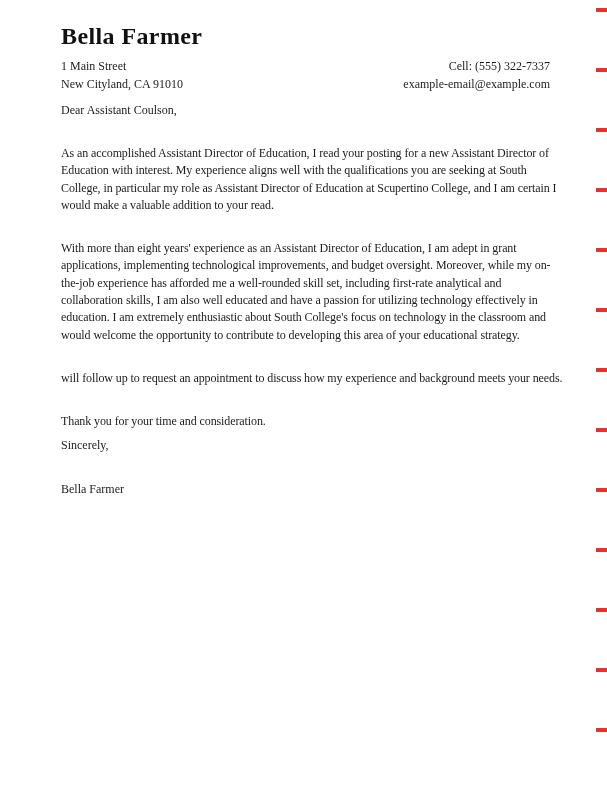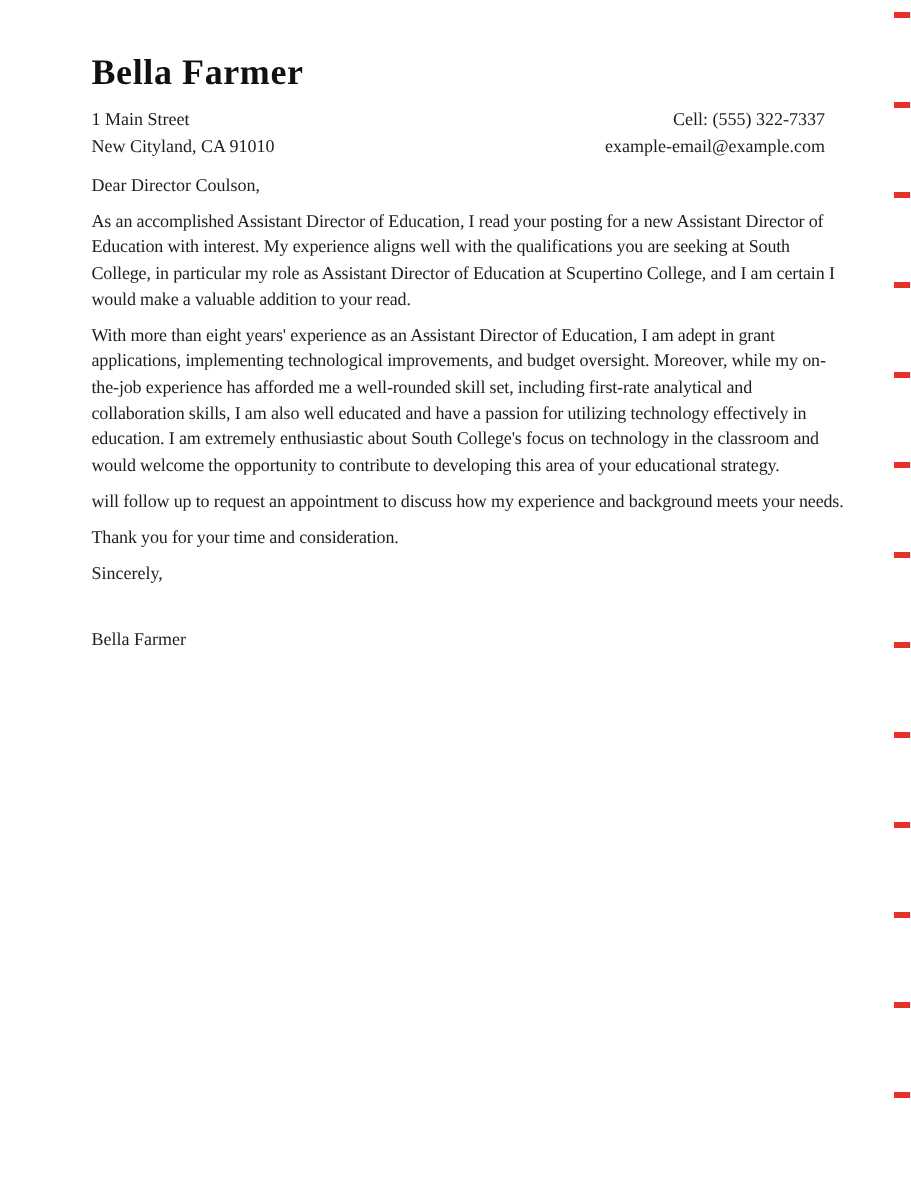--- a/index.html
+++ b/index.html
@@ -7,21 +7,21 @@
     padding: 0;
     background: #ffffff;
   }
   .page {
     position: relative;
     width: 607px;
     height: 785px;
     background: #ffffff;
     overflow: hidden;
     box-sizing: border-box;
-    padding: 36px 57px 0 61px;
+    padding: 23px 57px 0 61px;
     font-family: "Liberation Serif", "DejaVu Serif", serif;
     color: #1c1c1c;
   }
   .name {
     font-size: 24px;
     line-height: 26px;
     font-weight: bold;
     letter-spacing: 0.4px;
     margin: 0 0 8px 0;
     color: #111111;
@@ -35,21 +35,21 @@
   }
   .address-block { text-align: left; }
   .contact-block { text-align: right; }
   .greeting {
     margin-top: 9px;
     font-size: 12px;
     line-height: 17px;
     white-space: nowrap;
   }
   .para {
-    margin-top: 7px;
+    margin-top: 26px;
   }
   .para .line {
     font-size: 12px;
     line-height: 17.3px;
     letter-spacing: -0.1px;
     white-space: nowrap;
   }
   .closing {
     margin-top: 6px;
     font-size: 12px;
@@ -80,21 +80,21 @@
     <div class="address-block">
       <div>1 Main Street</div>
       <div>New Cityland, CA 91010</div>
     </div>
     <div class="contact-block">
       <div>Cell: (555) 322-7337</div>
       <div>example-email@example.com</div>
     </div>
   </div>
 
-  <div class="greeting">Dear Director Coulson,</div>
+  <div class="greeting">Dear Assistant Coulson,</div>
 
   <div class="para">
       <div class="line">As an accomplished Assistant Director of Education, I read your posting for a new Assistant Director of</div>
       <div class="line">Education with interest. My experience aligns well with the qualifications you are seeking at South</div>
       <div class="line">College, in particular my role as Assistant Director of Education at Scupertino College, and I am certain I</div>
       <div class="line">would make a valuable addition to your read.</div>
     </div>
 
   <div class="para">
       <div class="line">With more than eight years' experience as an Assistant Director of Education, I am adept in grant</div>

